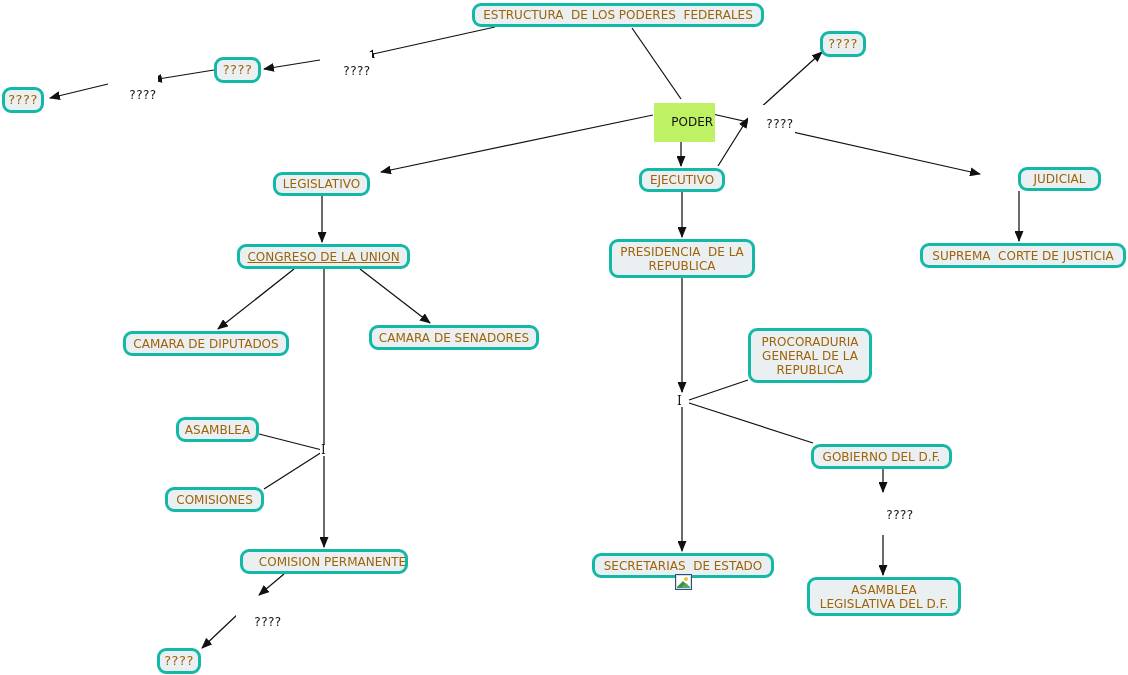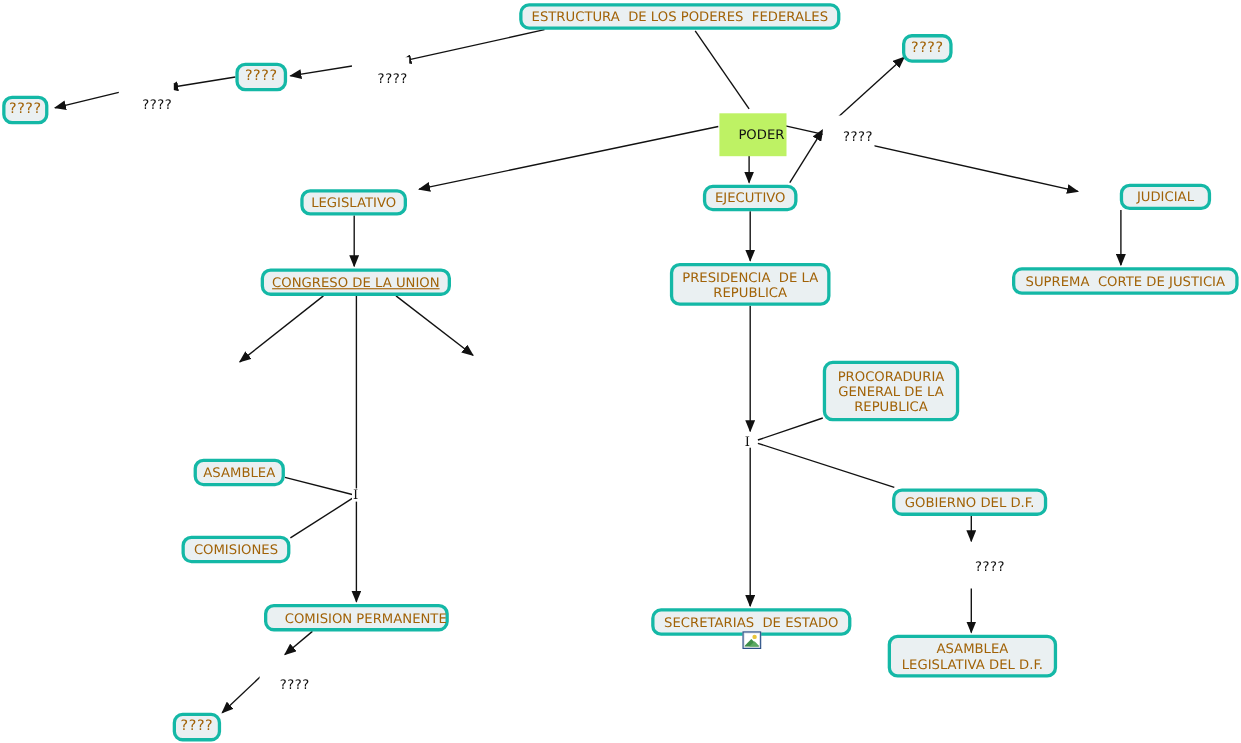--- a/index.html
+++ b/index.html
@@ -229,21 +229,27 @@
 
   <div class="node" style="left:609px; top:239px; width:146px; height:39px;align-items:flex-end;">
     <span>PRESIDENCIA  DE LA
 REPUBLICA</span>
   </div>
 
   <div class="node" style="left:920px; top:243px; width:206px; height:25px;">
     <span>SUPREMA  CORTE DE JUSTICIA</span>
   </div>
 
-
+  <div class="node" style="left:123px; top:331px; width:166px; height:25px;">
+    <span>CAMARA DE DIPUTADOS</span>
+  </div>
+
+  <div class="node" style="left:369px; top:325px; width:170px; height:25px;">
+    <span>CAMARA DE SENADORES</span>
+  </div>
 
   <div class="node" style="left:748px; top:328px; width:124px; height:55px;">
     <span>PROCORADURIA
 GENERAL DE LA
 REPUBLICA</span>
   </div>
 
   <div class="node" style="left:176px; top:417px; width:83px; height:25px;">
     <span>ASAMBLEA</span>
   </div>

